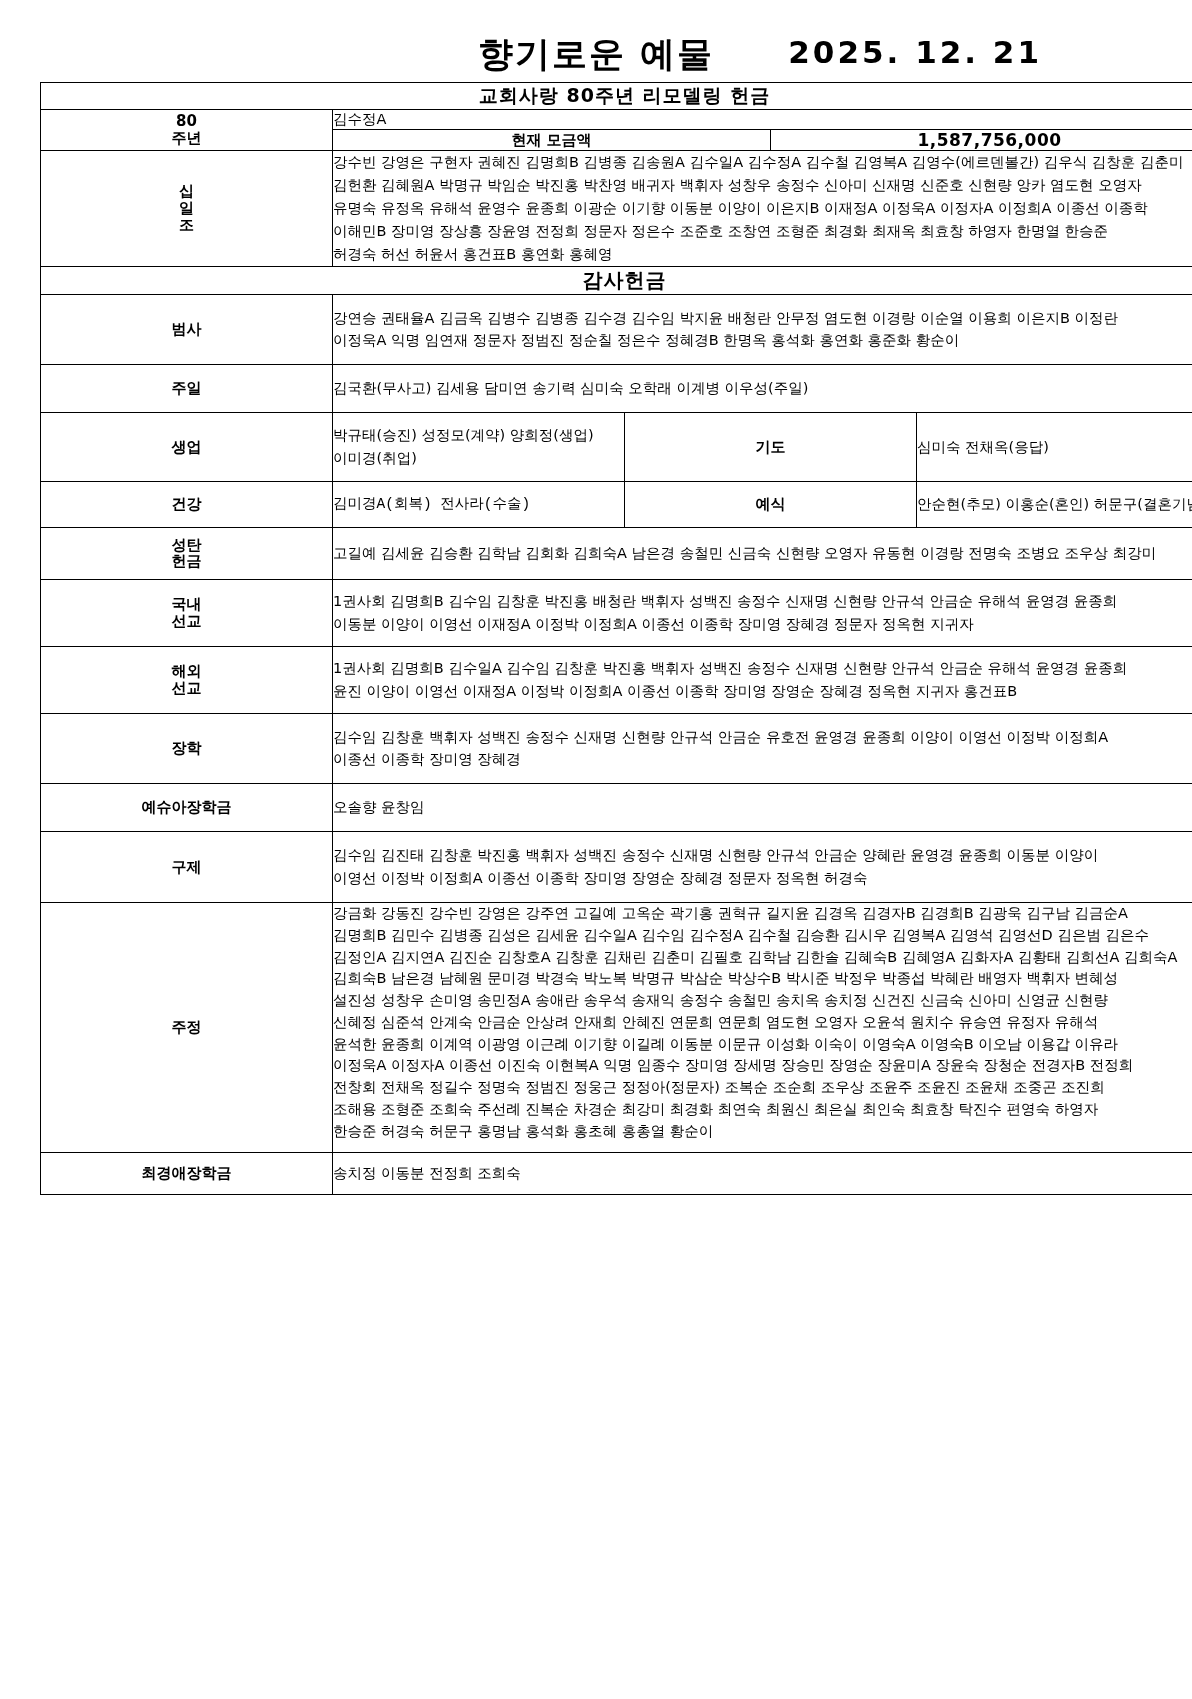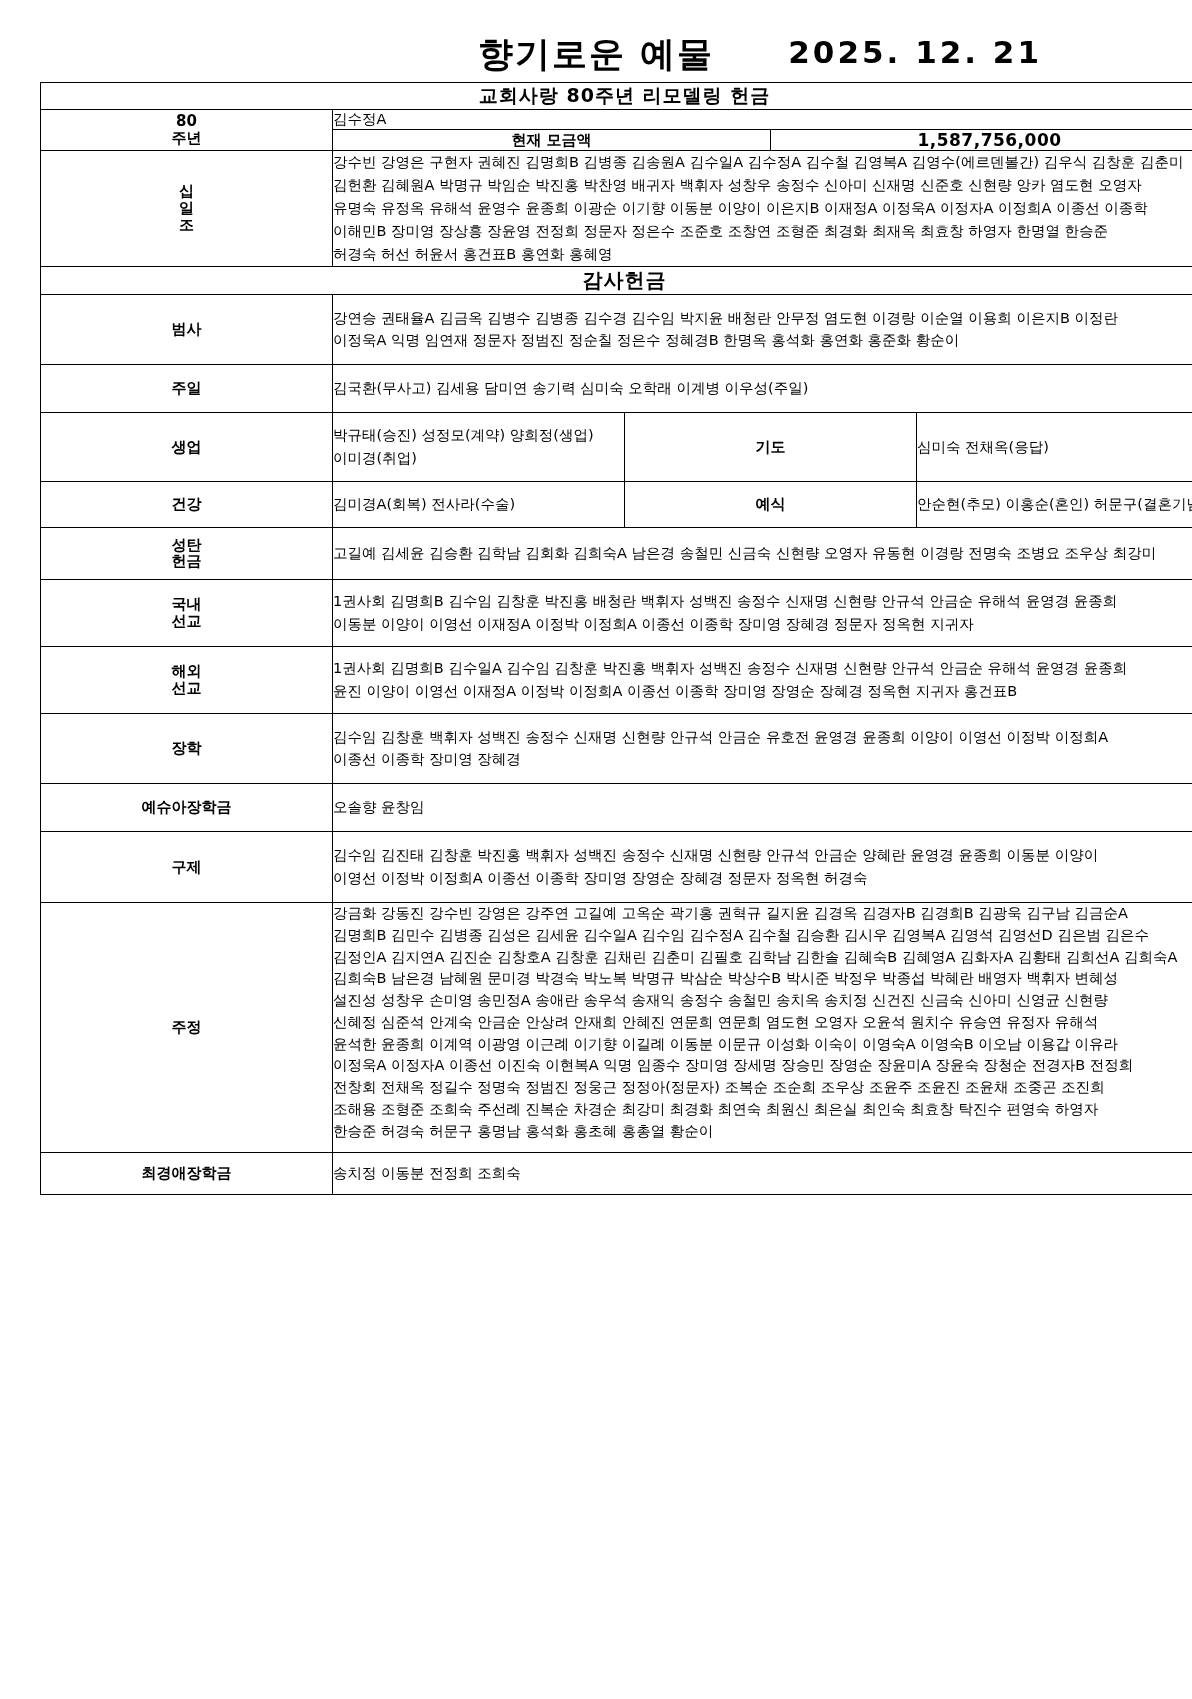--- a/index.html
+++ b/index.html
@@ -214,21 +214,21 @@
     <tr>
       <td class="lbl lbl-w">생업</td>
       <td class="cnt" style="padding-top:11px;padding-bottom:11px;">박규태(승진) 성정모(계약) 양희정(생업) 이미경(취업)</td>
       <td class="lbl lbl-mid">기도</td>
       <td class="cnt" style="width:345px;">심미숙 전채옥(응답)</td>
     </tr>
 
 
     <tr>
       <td class="lbl lbl-w">건강</td>
-      <td class="cnt" style="padding-top:11px;padding-bottom:11px;">김미경A(회복) 전사라(수술)</td>
+      <td class="cnt" style="padding-top:11px;padding-bottom:11px;font-family:Liberation Mono, monospace;">김미경A(회복) 전사라(수술)</td>
       <td class="lbl lbl-mid">예식</td>
       <td class="cnt">안순현(추모) 이홍순(혼인) 허문구(결혼기념)</td>
     </tr>
 
 
     <tr>
       <td class="lbl lbl-w">성탄
 헌금</td>
       <td colspan="3" class="cnt" style="padding-top:14px;padding-bottom:14px;">
         <span class="line">고길예 김세윤 김승환 김학남 김회화 김희숙A 남은경 송철민 신금숙 신현량 오영자 유동현 이경랑 전명숙 조병요 조우상 최강미</span>

